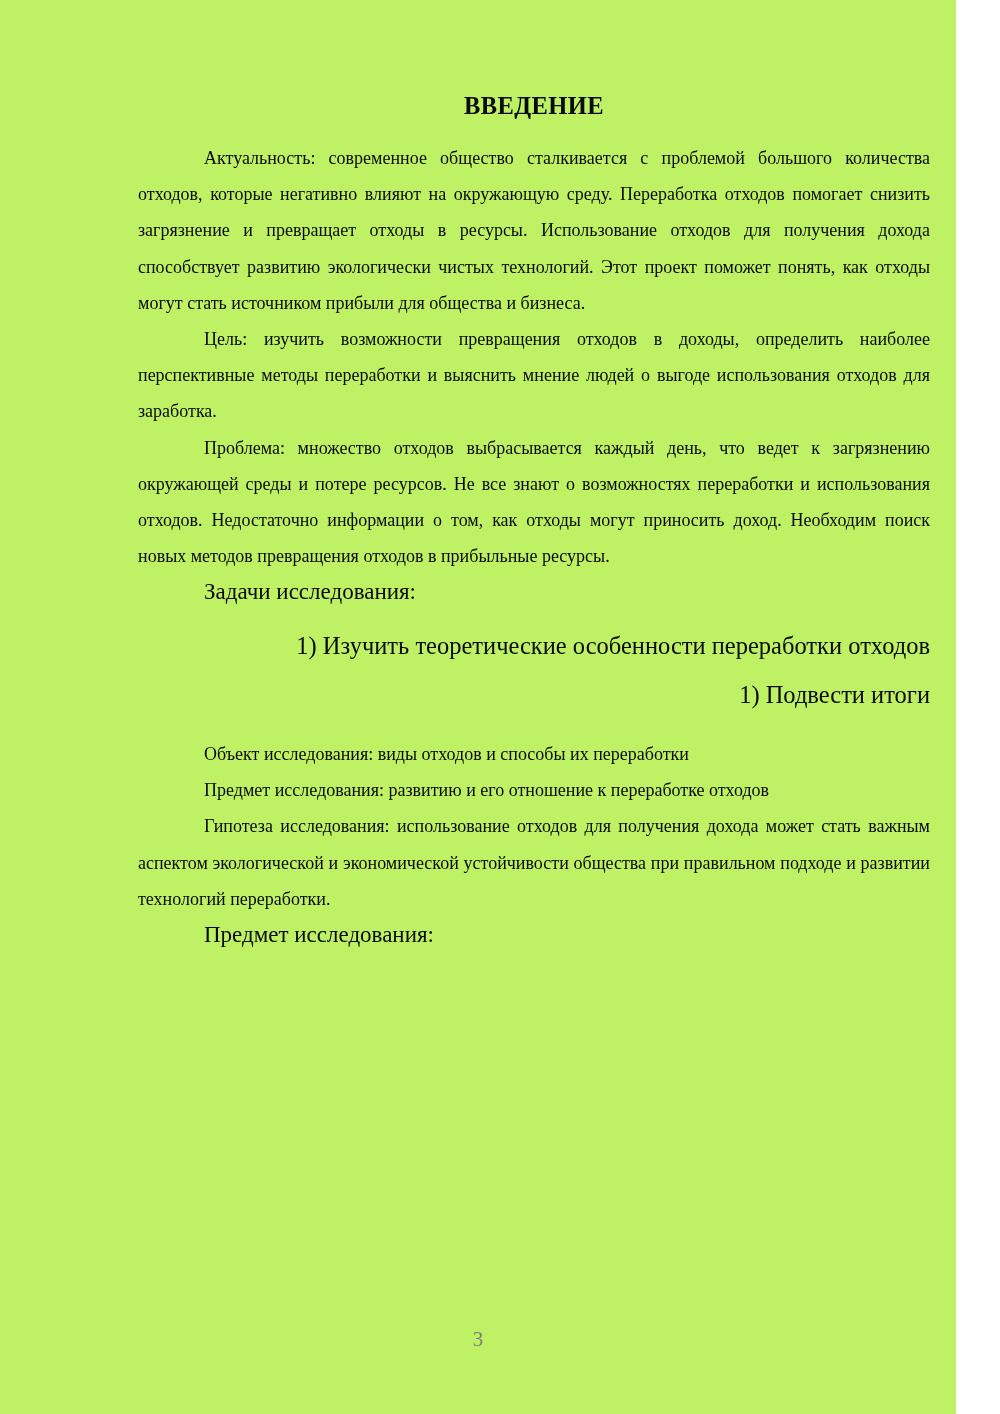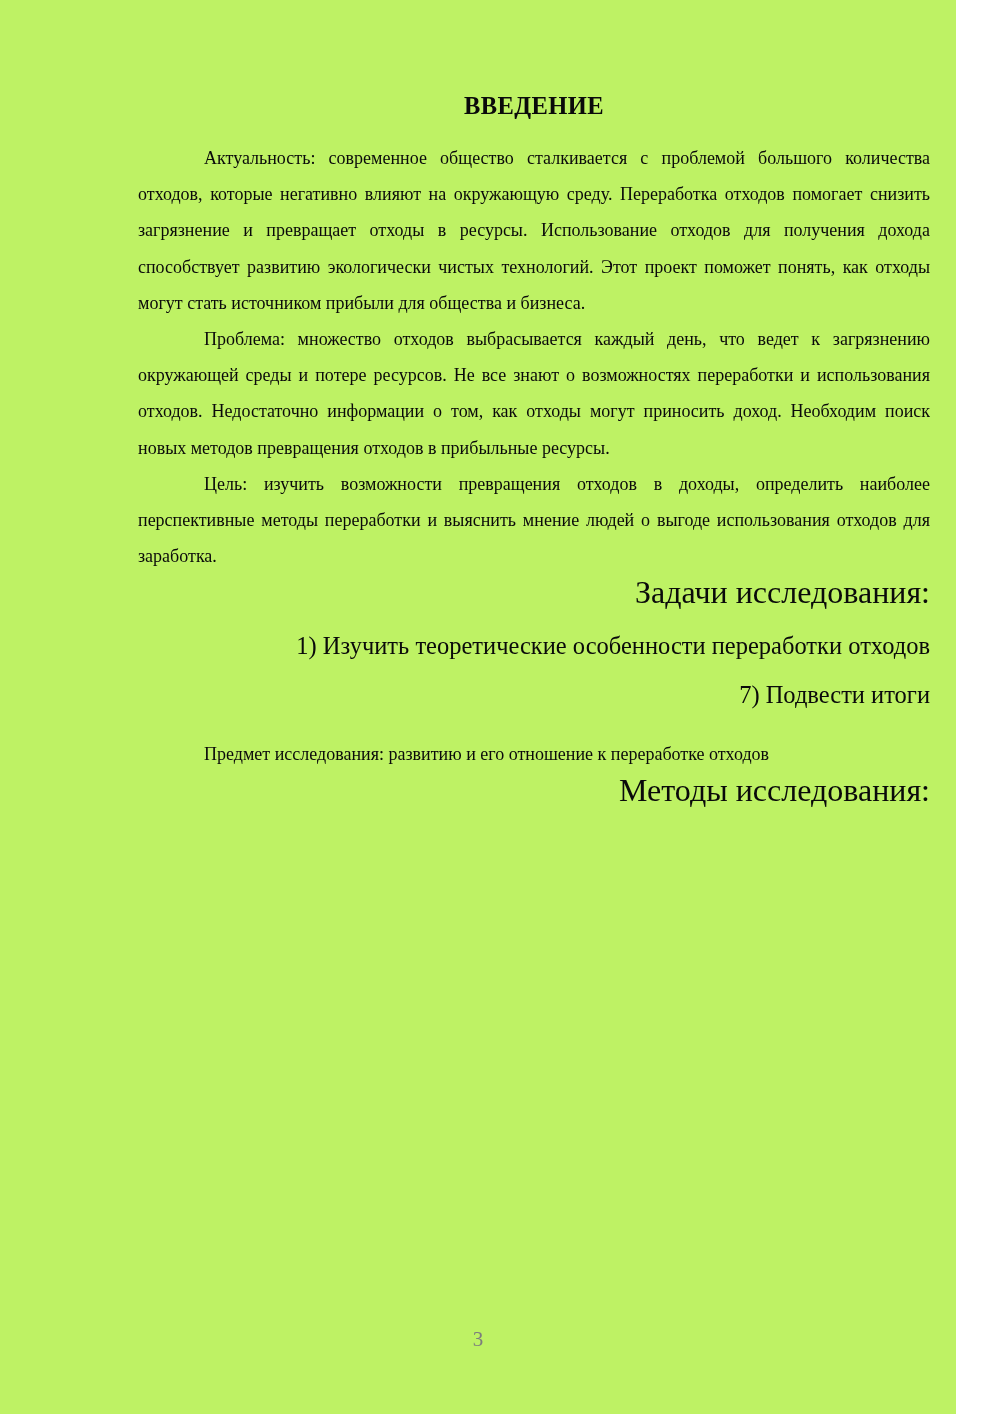--- a/index.html
+++ b/index.html
@@ -36,23 +36,23 @@
   .para {
     font-size: 18px;
     line-height: 36.2px;
     text-align: justify;
     text-justify: inter-word;
     text-indent: 66px;
     margin: 0 0 0 0;
     hyphens: none;
   }
   .lead-line {
-    font-size: 32px;
+    font-size: 23px;
     line-height: 36.2px;
-    text-align: right;
+    text-align: left;
     text-indent: 66px;
     margin: 0;
   }
   .list {
     list-style: none;
     margin: 0;
     padding: 0;
   }
   .list-item {
     font-size: 24.5px;
@@ -79,38 +79,40 @@
 <body>
 
 <div class="page">
 
   <div class="content">
 
     <h1 class="doc-title">ВВЕДЕНИЕ</h1>
 
     <p class="para">Актуальность: современное общество сталкивается с проблемой большого количества отходов, которые негативно влияют на окружающую среду. Переработка отходов помогает снизить загрязнение и превращает отходы в ресурсы. Использование отходов для получения дохода способствует развитию экологически чистых технологий. Этот проект поможет понять, как отходы могут стать источником прибыли для общества и бизнеса.</p>
 
+    <p class="para">Цель: изучить возможности превращения отходов в доходы, определить наиболее перспективные методы переработки и выяснить мнение людей о выгоде использования отходов для заработка.</p>
+
     <p class="para">Проблема: множество отходов выбрасывается каждый день, что ведет к загрязнению окружающей среды и потере ресурсов. Не все знают о возможностях переработки и использования отходов. Недостаточно информации о том, как отходы могут приносить доход. Необходим поиск новых методов превращения отходов в прибыльные ресурсы.</p>
-
-    <p class="para">Цель: изучить возможности превращения отходов в доходы, определить наиболее перспективные методы переработки и выяснить мнение людей о выгоде использования отходов для заработка.</p>
 
     <p class="lead-line">Задачи исследования:</p>
 
     <div class="spacer-xs"></div>
 
     <ul class="list">
       <li class="list-item">1) Изучить теоретические особенности переработки отходов</li>
-      <li class="list-item">7) Подвести итоги</li>
+      <li class="list-item">1) Подвести итоги</li>
     </ul>
 
     <div class="spacer-sm"></div>
 
+    <p class="para">Объект исследования: виды отходов и способы их переработки</p>
 
     <p class="para">Предмет исследования: развитию и его отношение к переработке отходов</p>
 
+    <p class="para">Гипотеза исследования: использование отходов для получения дохода может стать важным аспектом экологической и экономической устойчивости общества при правильном подходе и развитии технологий переработки.</p>
 
-    <p class="lead-line">Методы исследования:</p>
+    <p class="lead-line">Предмет исследования:</p>
 
   </div>
 
   <div class="page-number">3</div>
 
 </div>
 
 </body></html>

